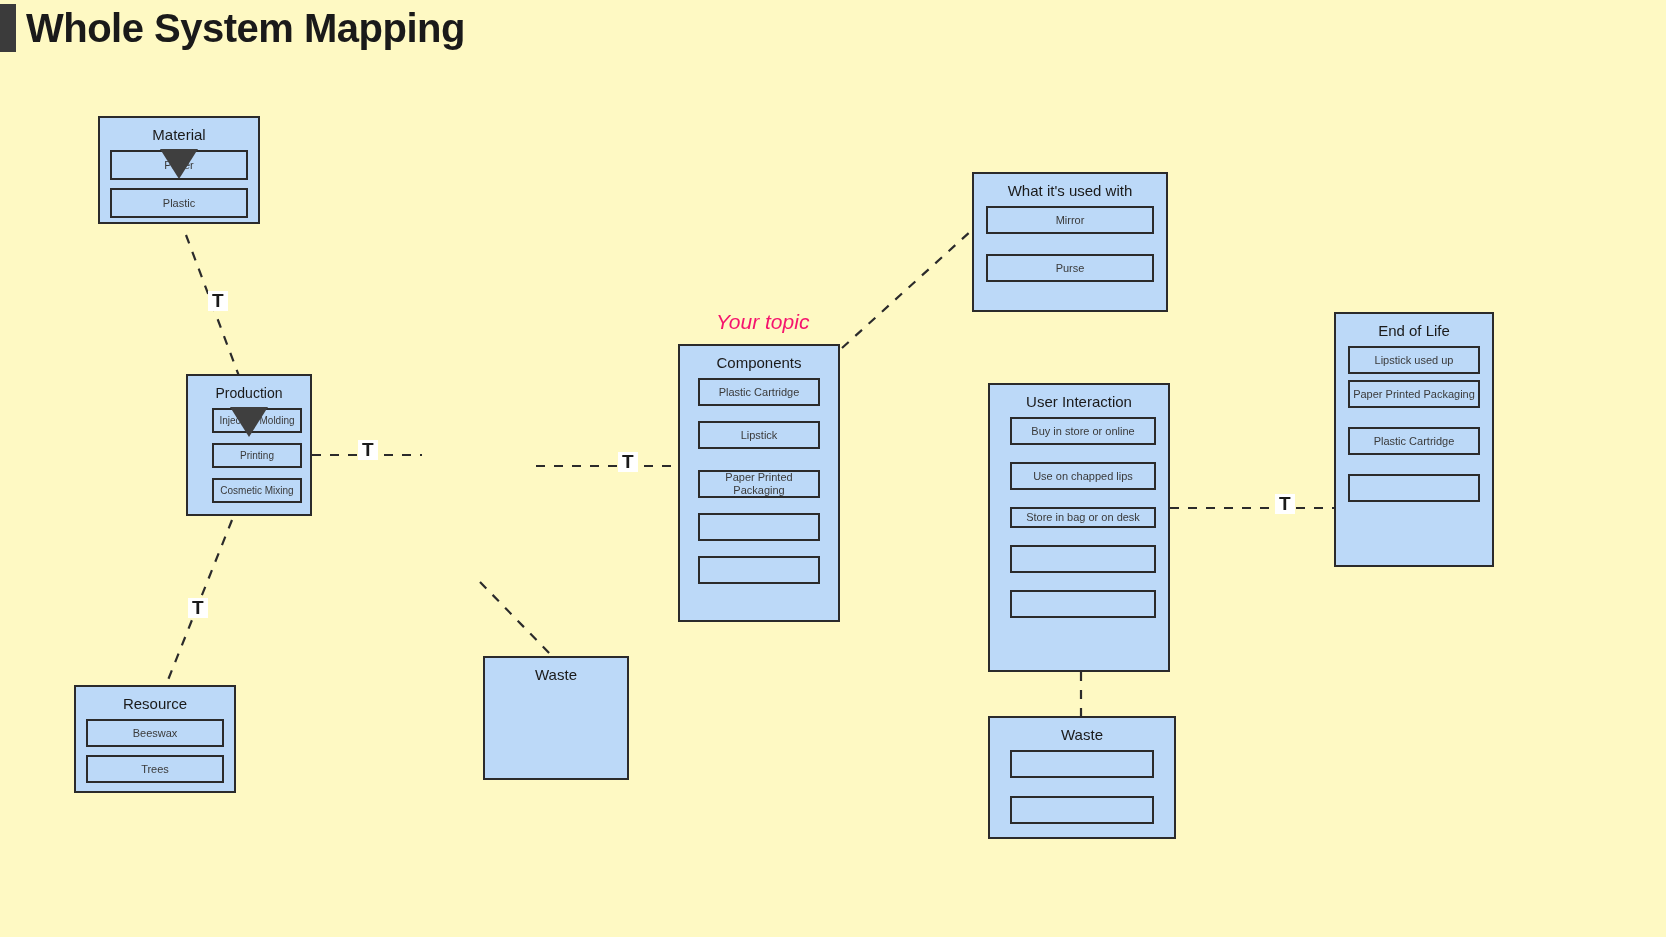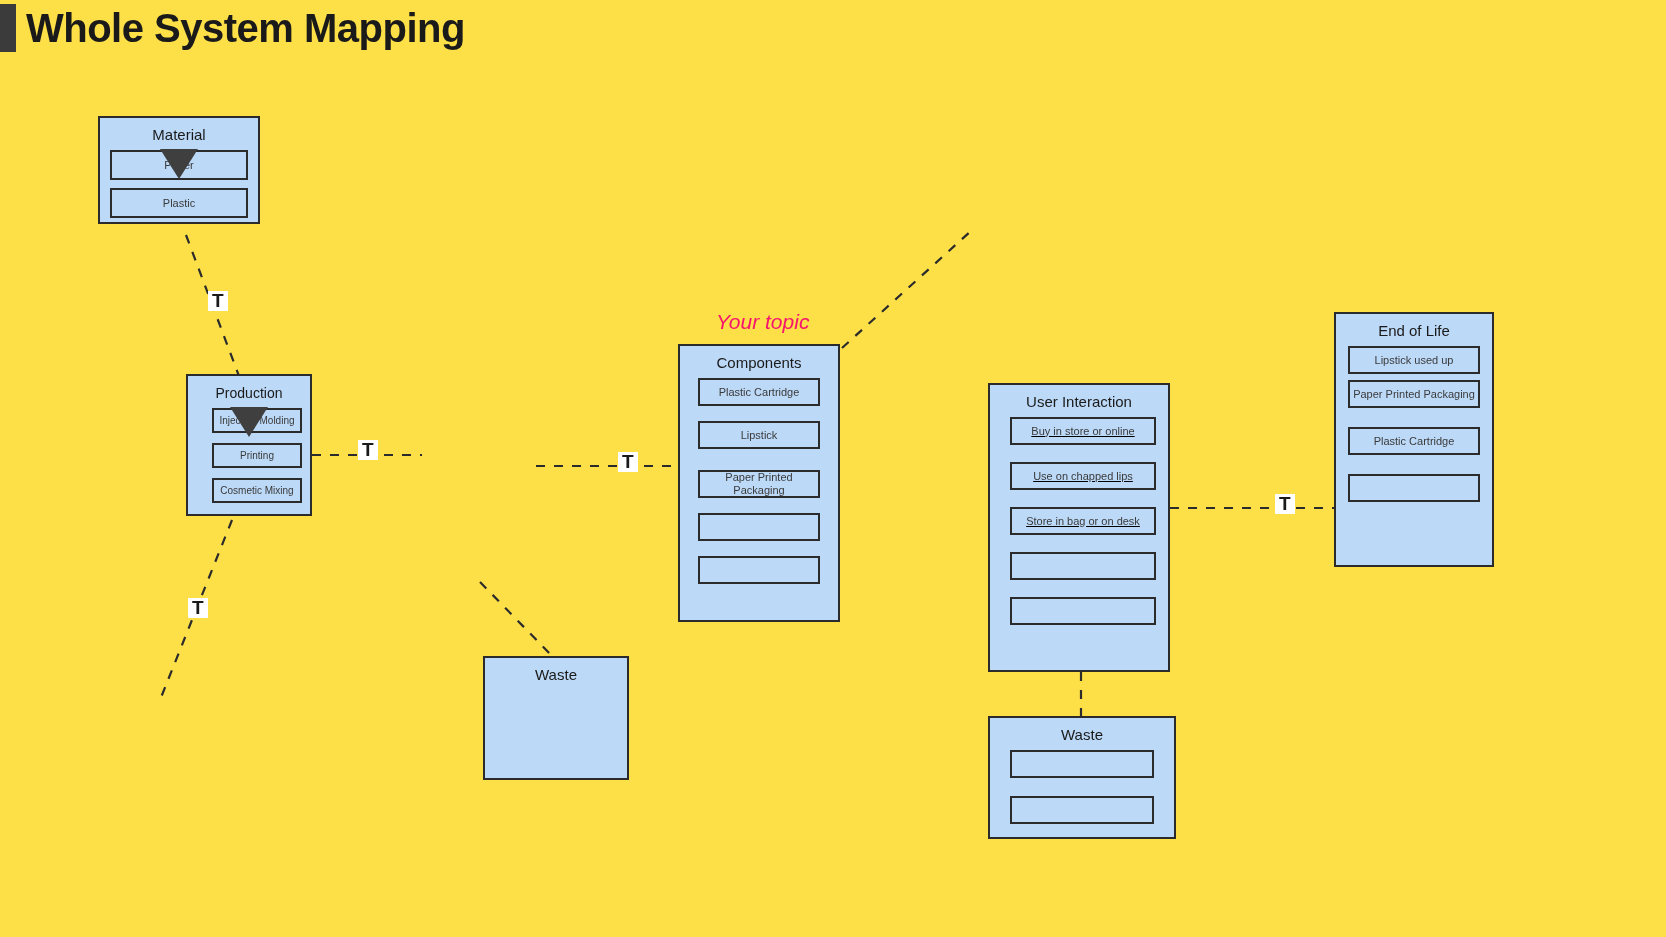--- a/index.html
+++ b/index.html
@@ -11,21 +11,21 @@
     font-family: "Liberation Sans", sans-serif;
     width: 1666px;
     height: 937px;
     overflow: hidden;
     position: relative;
   }
   #canvas {
     position: relative;
     width: 1666px;
     height: 937px;
-    background: #fde047;
+    background: #fef9c3;
   }
   
   #title-bar {
     position: absolute;
     left: 0px;
     top: 4px;
     width: 16px;
     height: 48px;
     background: #3b3b3b;
   }
@@ -153,45 +153,59 @@
   <div class="group" style="left:186px; top:374px; width:126px; height:142px;">
     <div class="group-title" style="font-size:14px;">Production</div>
     <div class="items" style="padding:0 8px 6px 24px;">
       <div class="item" style="height:25px; margin-bottom:10px; font-size:10px;">Injection Molding</div>
       <div class="item" style="height:25px; margin-bottom:10px; font-size:10px;">Printing</div>
       <div class="item" style="height:25px; font-size:10px;">Cosmetic Mixing</div>
     </div>
   </div>
   <div class="cursor-marker" style="left:230px; top:407px;"></div>
 
+  <div class="group" style="left:74px; top:685px; width:162px; height:108px;">
+    <div class="group-title">Resource</div>
+    <div class="items">
+      <div class="item" style="height:28px;">Beeswax</div>
+      <div class="item" style="height:28px;">Trees</div>
+    </div>
+  </div>
 
 
   <div class="group" style="left:483px; top:656px; width:146px; height:124px;">
     <div class="group-title">Waste</div>
   </div>
 
   <div id="your-topic">Your topic</div>
   <div class="group" style="left:678px; top:344px; width:162px; height:278px;">
     <div class="group-title">Components</div>
     <div class="items" style="padding:0 18px 6px 18px;">
       <div class="item" style="height:28px; margin-bottom:15px;">Plastic Cartridge</div>
       <div class="item" style="height:28px; margin-bottom:21px;">Lipstick</div>
       <div class="item" style="height:28px; margin-bottom:15px;">Paper Printed Packaging</div>
       <div class="item empty" style="height:28px; margin-bottom:15px;"></div>
       <div class="item empty" style="height:28px;"></div>
     </div>
   </div>
 
+  <div class="group" style="left:972px; top:172px; width:196px; height:140px;">
+    <div class="group-title">What it's used with</div>
+    <div class="items" style="padding:0 12px 6px 12px;">
+      <div class="item" style="height:28px; margin-bottom:20px;">Mirror</div>
+      <div class="item" style="height:28px;">Purse</div>
+    </div>
+  </div>
 
   <div class="group" style="left:988px; top:383px; width:182px; height:289px;">
     <div class="group-title">User Interaction</div>
-    <div class="items" style="padding:0 12px 6px 20px;text-decoration:underline;">
+    <div class="items" style="padding:0 12px 6px 20px;">
       <div class="item" style="height:28px; margin-bottom:17px;">Buy in store or online</div>
       <div class="item" style="height:28px; margin-bottom:17px;">Use on chapped lips</div>
-      <div class="item" style="height:28px; margin-bottom:17px;">Store in bag or on desk</div>
+      <div class="item" style="height:21px; margin-bottom:17px;">Store in bag or on desk</div>
       <div class="item empty" style="height:28px; margin-bottom:17px;"></div>
       <div class="item empty" style="height:28px;"></div>
     </div>
   </div>
 
   <div class="group" style="left:988px; top:716px; width:188px; height:123px;">
     <div class="group-title">Waste</div>
     <div class="items" style="padding:0 20px 6px 20px;">
       <div class="item empty" style="height:28px; margin-bottom:18px;"></div>
       <div class="item empty" style="height:28px;"></div>

